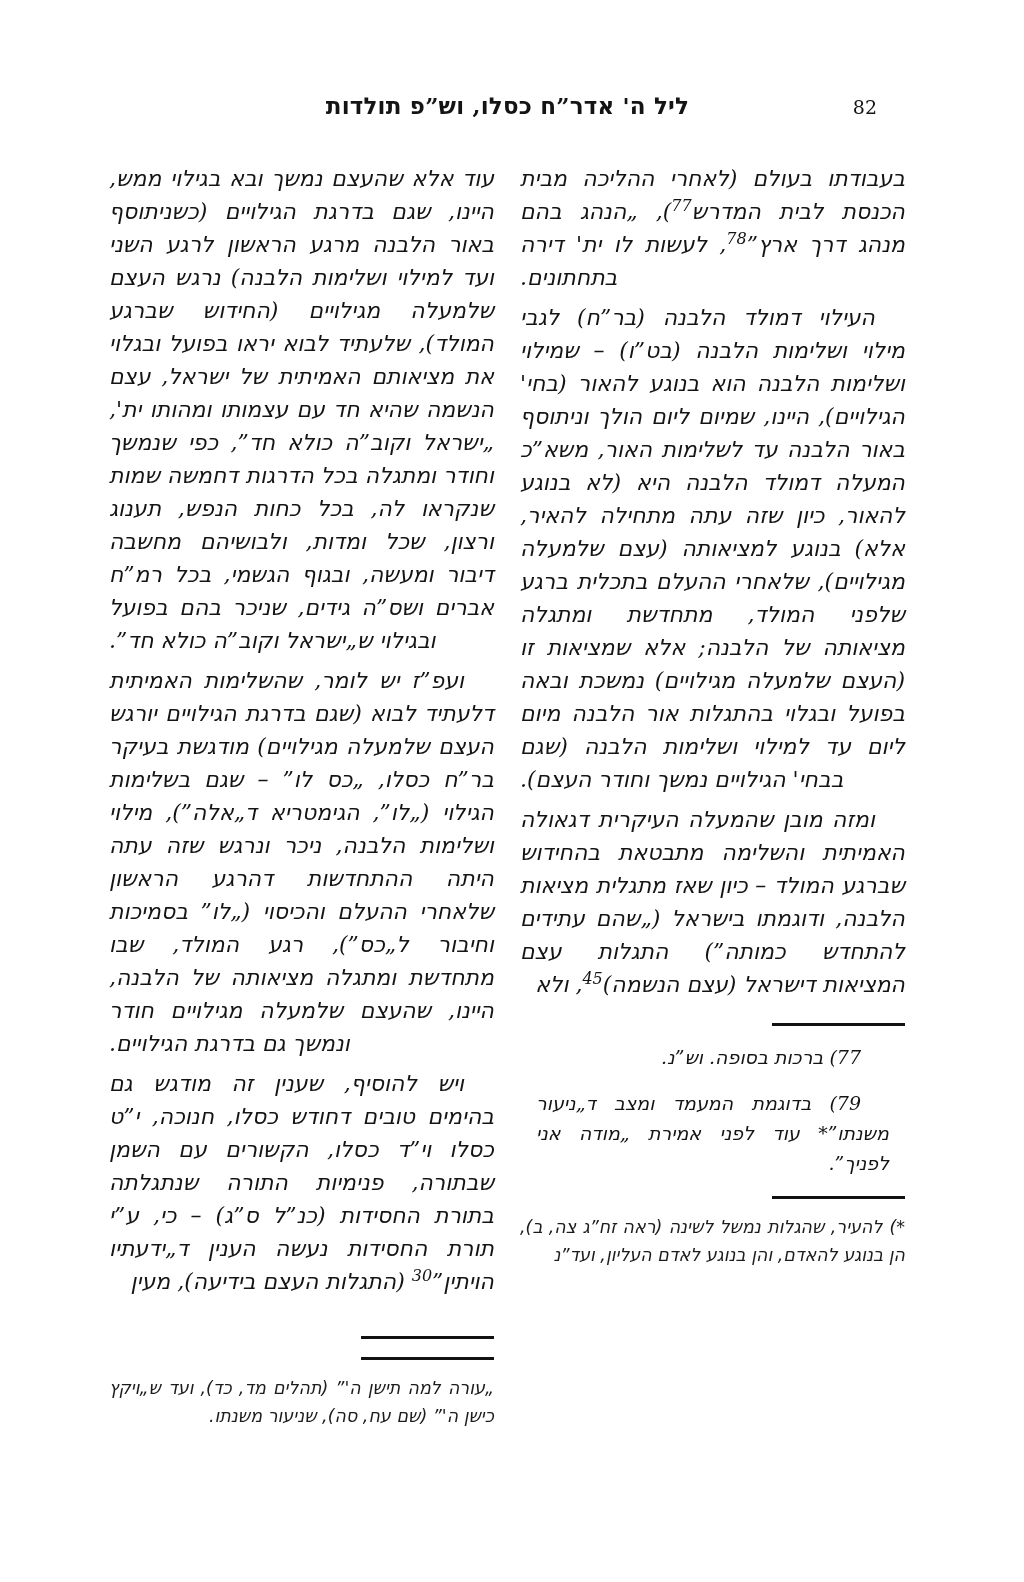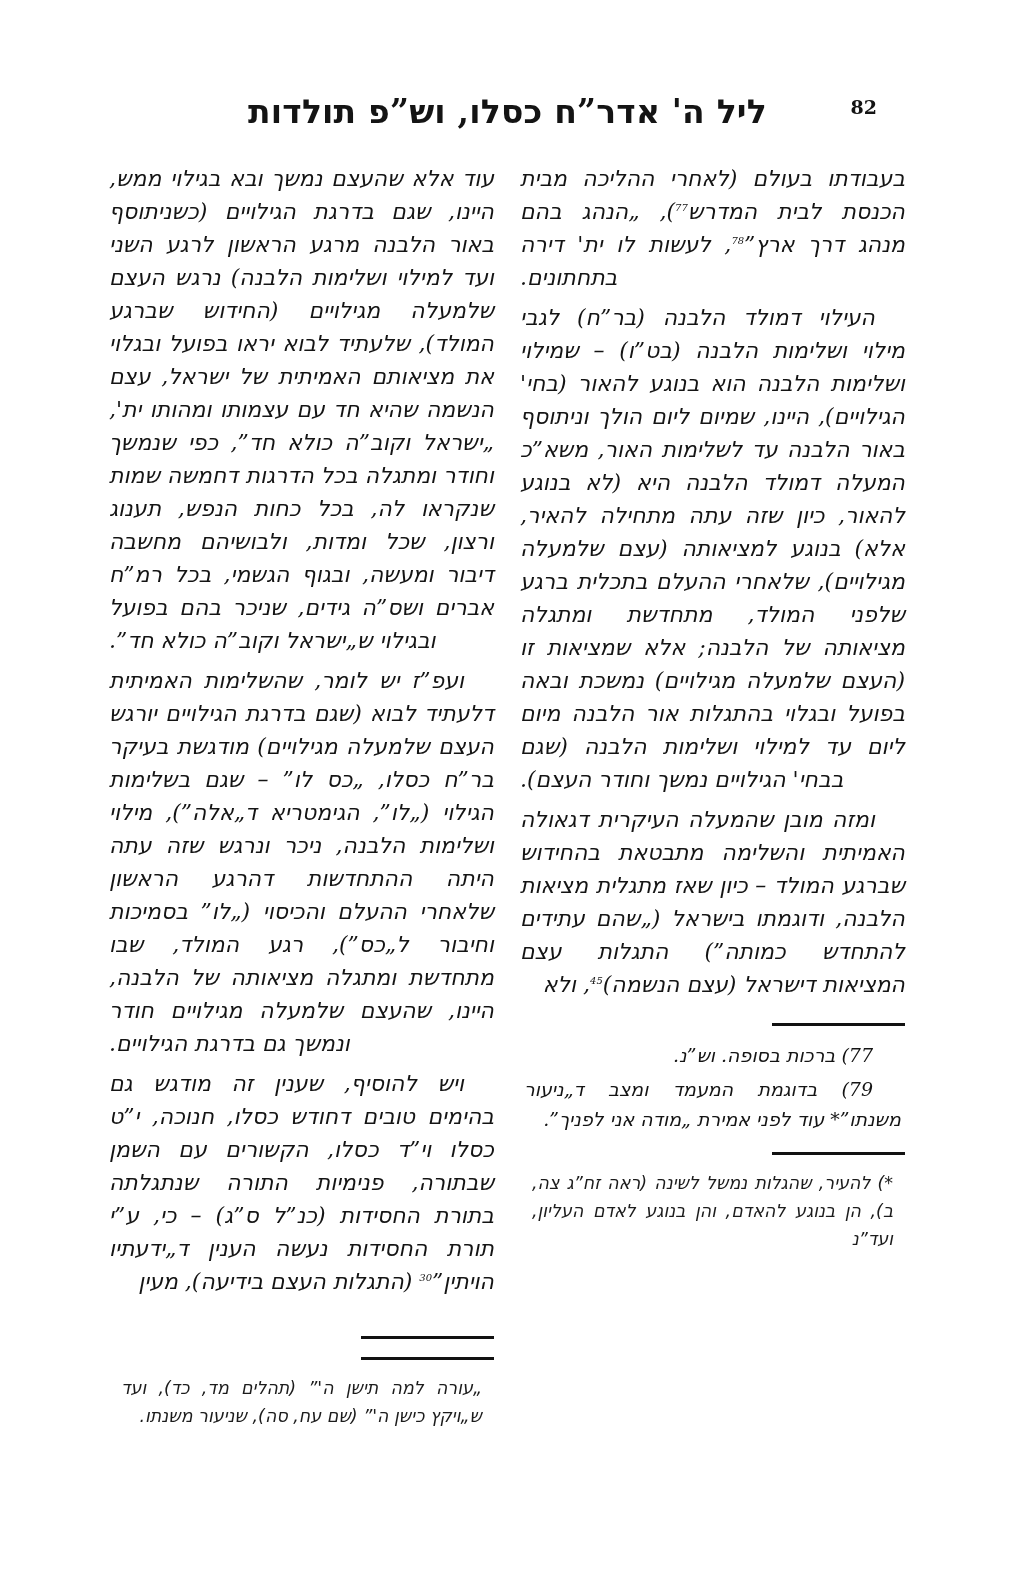--- a/index.html
+++ b/index.html
@@ -5,33 +5,33 @@
   html,body{margin:0;padding:0;background:#ffffff;}
   .page{
     position:relative;
     width:1024px;height:1582px;box-sizing:border-box;
     background:#ffffff;color:#141414;
     padding:92px 119px 30px 110px;
     font-family:"DejaVu Serif","DejaVu Sans",serif;
     direction:rtl;overflow:hidden;
   }
   .page-header{position:relative;height:44px;margin-bottom:26px;}
-  .page-title{margin:0;font-size:33px;font-weight:bold;text-align:center;letter-spacing:.2px;}
-  .page-number{position:absolute;right:28px;top:4px;font-size:19px;font-weight:bold;direction:ltr;}
+  .page-title{margin:0;font-size:23px;font-weight:bold;text-align:center;letter-spacing:.2px;}
+  .page-number{position:absolute;right:28px;top:4px;font-size:19px;font-weight:normal;direction:ltr;}
   .columns{display:flex;gap:26px;align-items:flex-start;}
   .column{width:385px;flex:0 0 385px;font-style:italic;}
   .para{margin:0;font-size:22px;line-height:33px;text-align:justify;}
   .para + .para{margin-top:7px;}
   .para.indent{text-indent:30px;}
   .para.end-left{text-align-last:left;}
-  sup.fnref{font-size:10px;line-height:0;vertical-align:super;}
+  sup.fnref{font-size:16px;line-height:0;vertical-align:super;}
   .footnote-rule{width:133px;height:3px;background:#121212;margin:22px 0 14px auto;}
   .footnote-rule.second{margin-top:18px;}
-  .footnote{margin:4px;font-size:19px;line-height:30px;text-align:justify;text-indent:28px;}
-  .bottom-note{margin:12px;font-size:17.5px;line-height:28px;text-align:justify;
+  .footnote{margin:16px;font-size:19px;line-height:30px;text-align:justify;text-indent:28px;}
+  .bottom-note{margin:0;font-size:17.5px;line-height:28px;text-align:justify;
                font-family:"DejaVu Sans",sans-serif;color:#1c1c1c;}
   .note-marker{margin-left:7px;}
   .lc-rule-gap{margin-top:38px;}
 </style>
 </head>
 <body>
 
 <div class="page">
 
   <header class="page-header">

